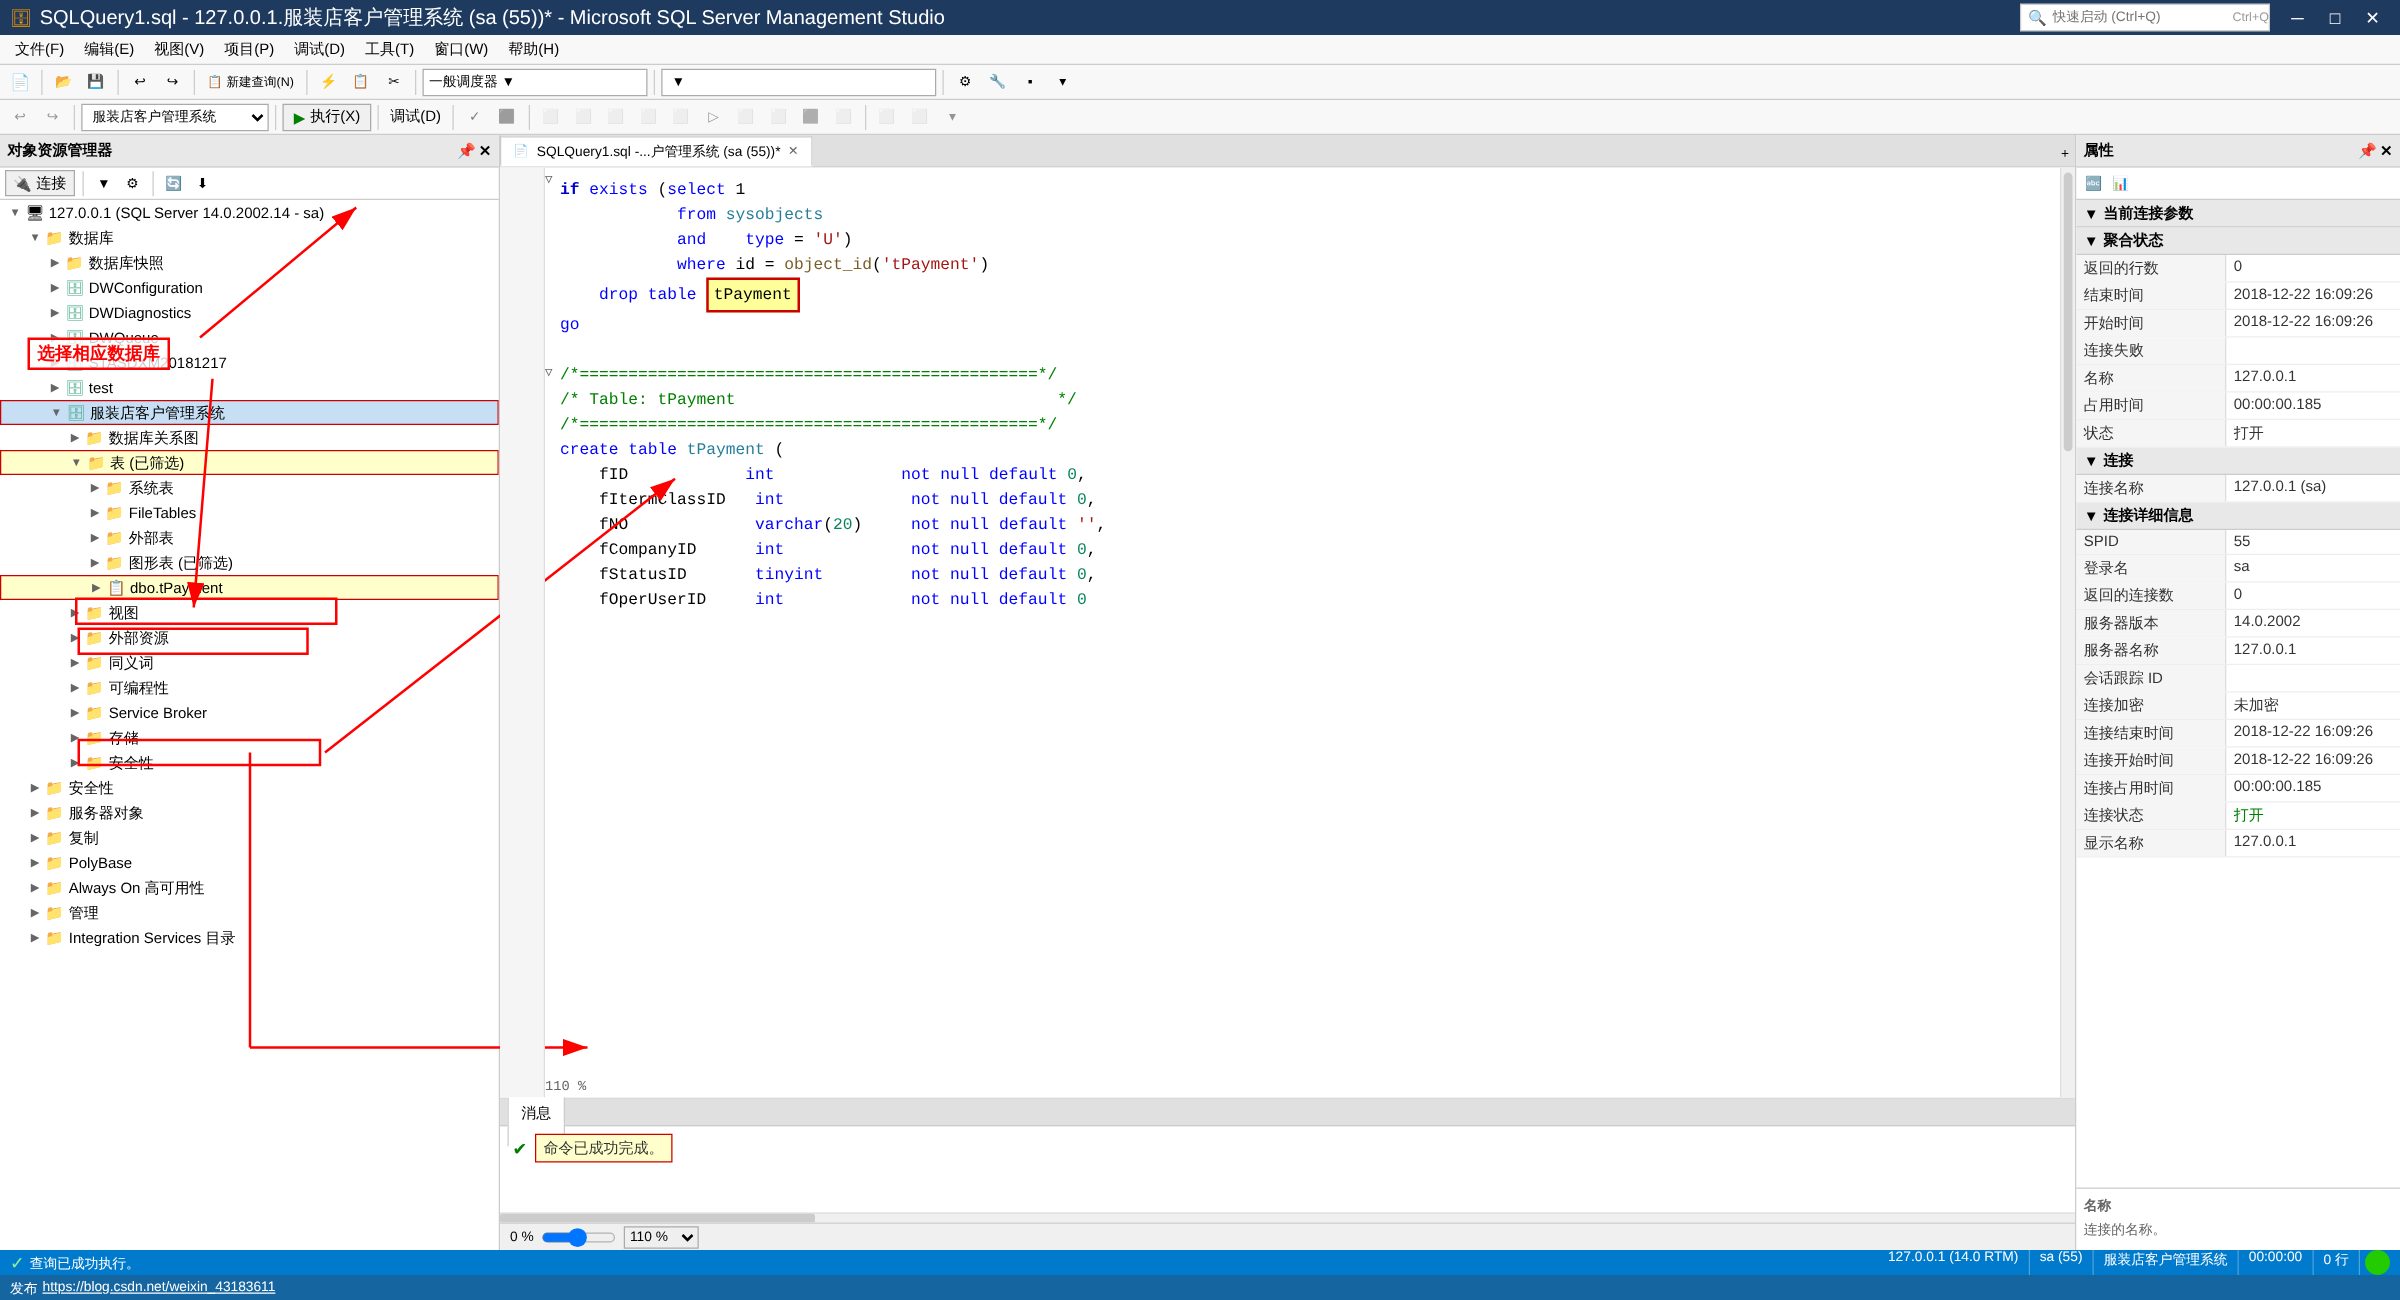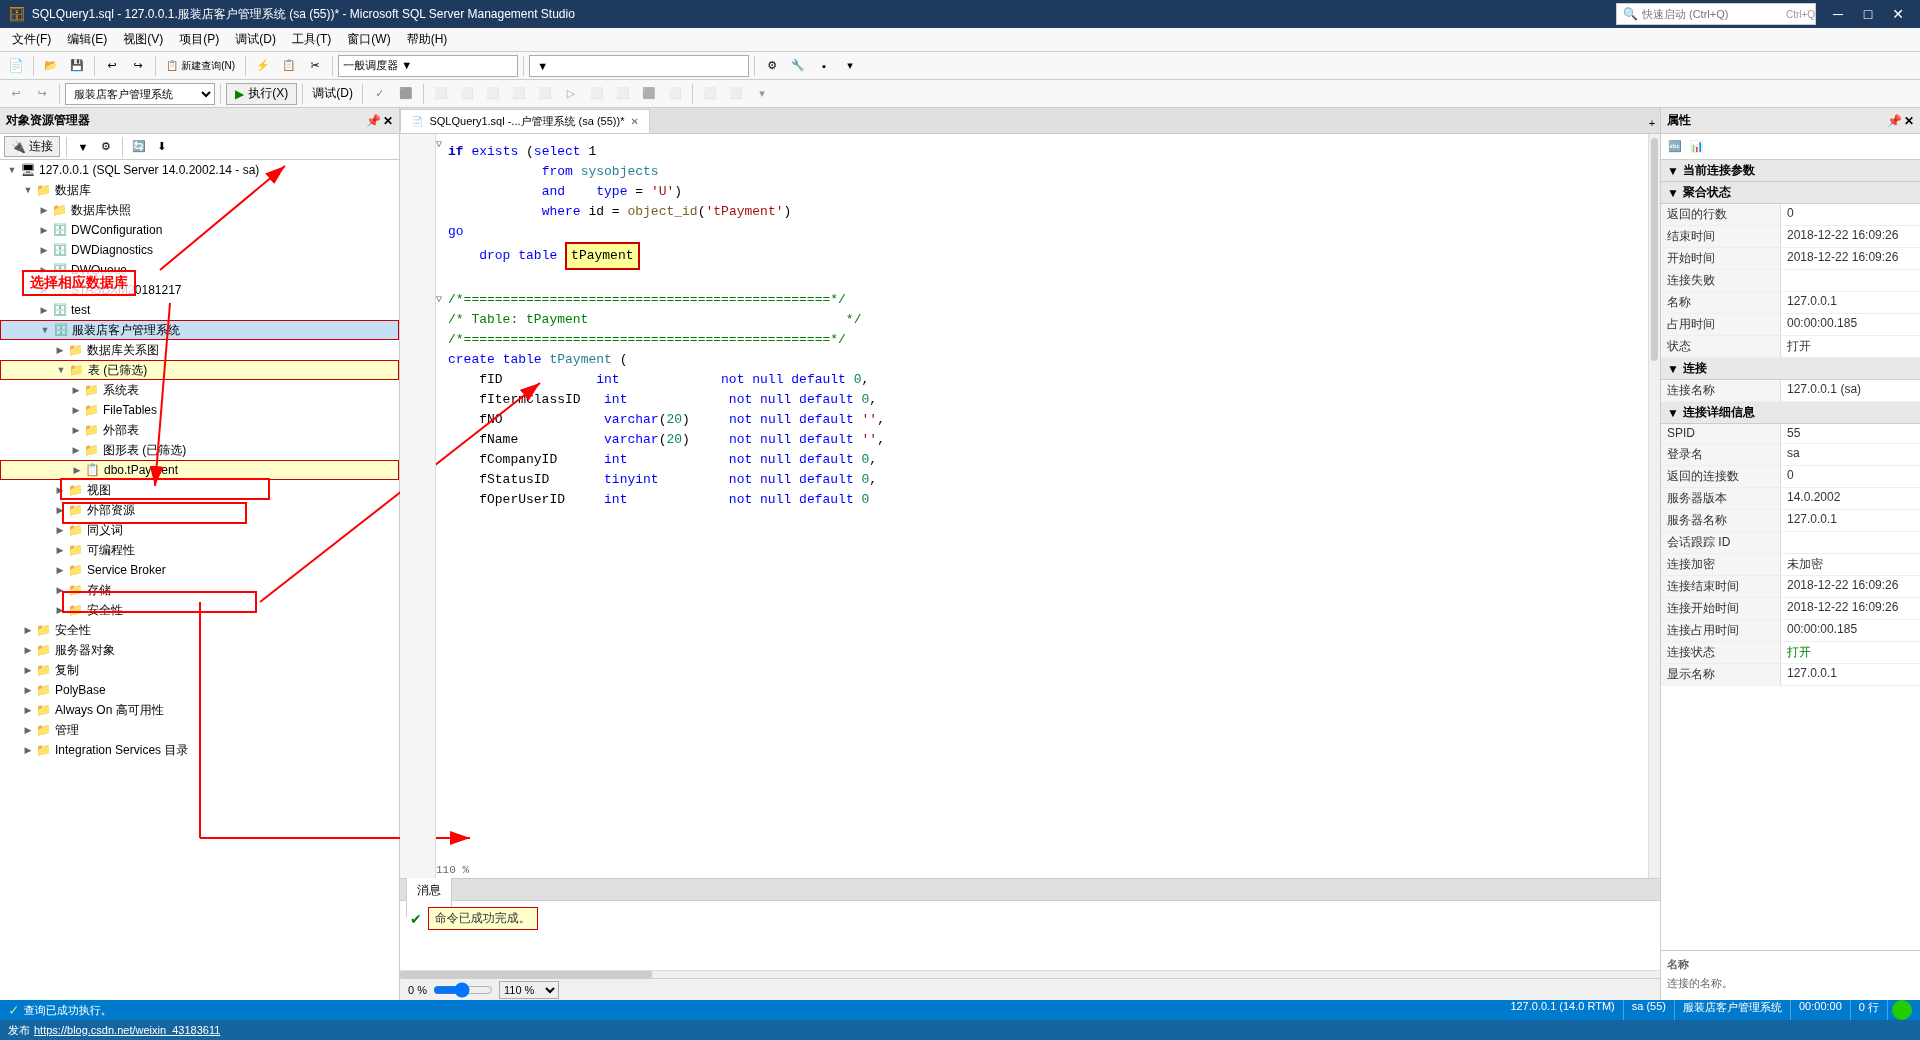--- a/index.html
+++ b/index.html
@@ -400,21 +400,21 @@
     }
   </style>
 </head>
 <body>
 
 <div style="width:1920px; height:1040px; display:flex; flex-direction:column; overflow:hidden;">
 
   <div class="title-bar">
     <div class="title-bar-left">
       <span style="color:#ff9900; font-size:14px;">🗄</span>
-      <span style="font-size:12px;">SQLQuery1.sql - 127.0.0.1.服装店客户管理系统 (sa (55))* - Microsoft SQL Server Management Studio</span>
+      <span style="font-size:16px;">SQLQuery1.sql - 127.0.0.1.服装店客户管理系统 (sa (55))* - Microsoft SQL Server Management Studio</span>
     </div>
     <div style="display:flex; align-items:center; gap:8px;">
       <div class="title-search">
         <span style="color:#666;">🔍</span>
         <input style="border: none; outline: none; font-size: 11px; width: 140px;" placeholder="快速启动 (Ctrl+Q)">
         <span style="color:#999; font-size:10px;">Ctrl+Q</span>
       </div>
       <div class="title-bar-right">
         <button class="title-btn">─</button>
         <button class="title-btn">□</button>
@@ -745,27 +745,27 @@
           </div>
 
           <div class="code-line">
             <span class="line-content">
               &nbsp;&nbsp;&nbsp;&nbsp;&nbsp;&nbsp;&nbsp;&nbsp;&nbsp;&nbsp;&nbsp;&nbsp;<span class="kw">where</span> id = <span class="fn">object_id</span>(<span class="str">'tPayment'</span>)
             </span>
           </div>
 
           <div class="code-line">
             <span class="line-content">
+              &nbsp;&nbsp;&nbsp;&nbsp;<span class="kw">drop</span> <span class="kw">table</span> <span class="tpayment-box">tPayment</span>
+            </span>
+          </div>
+
+          <div class="code-line">
+            <span class="line-content">
               <span class="kw">go</span>
-            </span>
-          </div>
-
-          <div class="code-line">
-            <span class="line-content">
-              &nbsp;&nbsp;&nbsp;&nbsp;<span class="kw">drop</span> <span class="kw">table</span> <span class="tpayment-box">tPayment</span>
             </span>
           </div>
 
           <div class="code-line">
               <span class="line-content">&nbsp;</span>
             </div>
 
           <div class="code-line">
             <span class="line-content">
               <span style="position:absolute; left:36px; font-size:10px; color:#666;">▽</span>
@@ -802,25 +802,20 @@
               &nbsp;&nbsp;&nbsp;&nbsp;fItermClassID&nbsp;&nbsp;&nbsp;<span class="kw">int</span>&nbsp;&nbsp;&nbsp;&nbsp;&nbsp;&nbsp;&nbsp;&nbsp;&nbsp;&nbsp;&nbsp;&nbsp;&nbsp;<span class="kw">not null</span> <span class="kw">default</span> <span class="num">0</span>,
             </span>
           </div>
 
           <div class="code-line">
             <span class="line-content">
               &nbsp;&nbsp;&nbsp;&nbsp;fNO&nbsp;&nbsp;&nbsp;&nbsp;&nbsp;&nbsp;&nbsp;&nbsp;&nbsp;&nbsp;&nbsp;&nbsp;&nbsp;<span class="kw">varchar</span>(<span class="num">20</span>)&nbsp;&nbsp;&nbsp;&nbsp;&nbsp;<span class="kw">not null</span> <span class="kw">default</span> <span class="str">''</span>,
             </span>
           </div>
 
-          <div class="code-line">
-            <span class="line-content">
-              &nbsp;&nbsp;&nbsp;&nbsp;fName&nbsp;&nbsp;&nbsp;&nbsp;&nbsp;&nbsp;&nbsp;&nbsp;&nbsp;&nbsp;&nbsp;<span class="kw">varchar</span>(<span class="num">20</span>)&nbsp;&nbsp;&nbsp;&nbsp;&nbsp;<span class="kw">not null</span> <span class="kw">default</span> <span class="str">''</span>,
-            </span>
-          </div>
 
           <div class="code-line">
             <span class="line-content">
               &nbsp;&nbsp;&nbsp;&nbsp;fCompanyID&nbsp;&nbsp;&nbsp;&nbsp;&nbsp;&nbsp;<span class="kw">int</span>&nbsp;&nbsp;&nbsp;&nbsp;&nbsp;&nbsp;&nbsp;&nbsp;&nbsp;&nbsp;&nbsp;&nbsp;&nbsp;<span class="kw">not null</span> <span class="kw">default</span> <span class="num">0</span>,
             </span>
           </div>
 
           <div class="code-line">
             <span class="line-content">
               &nbsp;&nbsp;&nbsp;&nbsp;fStatusID&nbsp;&nbsp;&nbsp;&nbsp;&nbsp;&nbsp;&nbsp;<span class="kw">tinyint</span>&nbsp;&nbsp;&nbsp;&nbsp;&nbsp;&nbsp;&nbsp;&nbsp;&nbsp;<span class="kw">not null</span> <span class="kw">default</span> <span class="num">0</span>,

